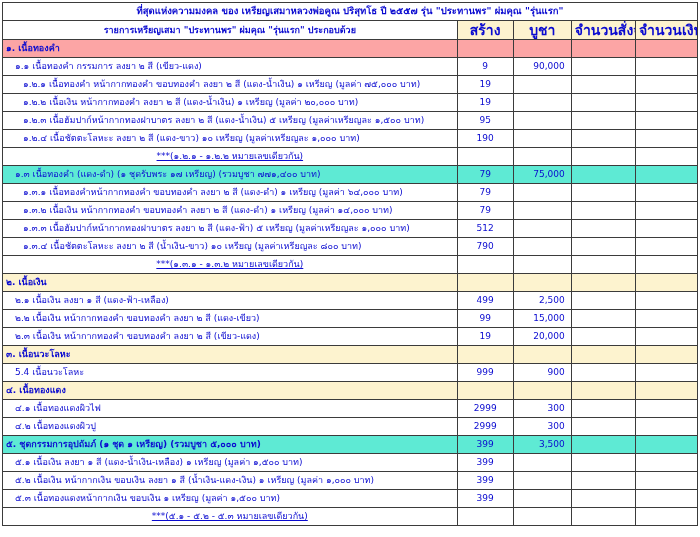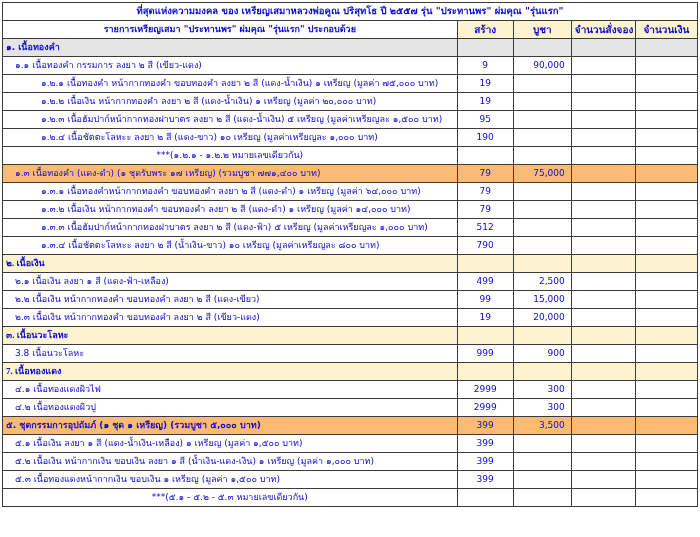--- a/index.html
+++ b/index.html
@@ -32,40 +32,40 @@
     text-align:center;
     font-weight:bold;
     color:#0a0ad0;
     font-size:9px;
   }
   .colhdr{
     text-align:center;
     font-weight:bold;
     color:#0a0ad0;
     background:#fdf3cf;
-    font-size:10px;
+    font-size:14px;
   }
   .sec{
     font-weight:bold;
     color:#0a0ad0;
     background:#fdf3cf;
   }
   .lvl1{color:#0a0ad0;padding-left:12px;margin-left:8px;}
-  .lvl2{color:#0a0ad0;padding-left:38px;}
-  .note{color:#0a0ad0;text-align:center;}
+  .lvl2{color:#0a0ad0;padding-left:20px;}
+  .note{color:#0a0ad0;text-align:center;text-decoration:underline;}
   .num{text-align:center;color:#0a0ad0;}
   .numr{text-align:right;color:#0a0ad0;padding-right:6px;margin-top:48px;}
   .c-a{width:454px;}
   .c-b{width:56px;}
   .c-c{width:58px;}
   .c-d{width:64px;}
   .c-e{width:62px;}
-  .rowband-pink td{background:#e5e5e5;}
-  .rowband-yellow td{background:#fdf3cf;font-family:Liberation Serif, serif;}
-  .rowband-green td{background:#fdba74;}
+  .rowband-pink td{background:#fca5a5;}
+  .rowband-yellow td{background:#fdf3cf;}
+  .rowband-green td{background:#5eead4;}
   .rowband-white td{background:#ffffff;}
 </style>
 </head>
 <body>
 
 <div class="sheet">
   <table>
     <colgroup>
       <col class="c-a">
         <col class="c-b">
@@ -162,20 +162,27 @@
           <td class="num"></td>
           <td class="numr"></td>
         </tr>
         <tr class="rowband-white">
           <td class="lvl2">๑.๓.๔ เนื้อชัตตะโลหะะ ลงยา ๒ สี (น้ำเงิน-ขาว) ๑๐ เหรียญ  (มูลค่าเหรียญละ ๘๐๐ บาท)</td>
           <td class="num">790</td>
           <td class="numr"></td>
           <td class="num"></td>
           <td class="numr"></td>
         </tr>
+        <tr class="rowband-white">
+          <td class="note">***(๑.๓.๑ - ๑.๓.๒ หมายเลขเดียวกัน)</td>
+          <td class="num"></td>
+          <td class="numr"></td>
+          <td class="num"></td>
+          <td class="numr"></td>
+        </tr>
         <tr class="rowband-yellow">
           <td class="sec">๒. เนื้อเงิน</td>
           <td class="num"></td>
           <td class="numr"></td>
           <td class="num"></td>
           <td class="numr"></td>
         </tr>
         <tr class="rowband-white">
           <td class="lvl1">๒.๑ เนื้อเงิน ลงยา ๑ สี (แดง-ฟ้า-เหลือง)</td>
           <td class="num">499</td>
@@ -198,28 +205,28 @@
           <td class="numr"></td>
         </tr>
         <tr class="rowband-yellow">
           <td class="sec">๓. เนื้อนวะโลหะ</td>
           <td class="num"></td>
           <td class="numr"></td>
           <td class="num"></td>
           <td class="numr"></td>
         </tr>
         <tr class="rowband-white">
-          <td class="lvl1">3.8 เนื้อนวะโลหะ</td>
+          <td class="lvl1">5.4 เนื้อนวะโลหะ</td>
           <td class="num">999</td>
           <td class="numr">900</td>
           <td class="num"></td>
           <td class="numr"></td>
         </tr>
         <tr class="rowband-yellow">
-          <td class="sec">7. เนื้อทองแดง</td>
+          <td class="sec">๔. เนื้อทองแดง</td>
           <td class="num"></td>
           <td class="numr"></td>
           <td class="num"></td>
           <td class="numr"></td>
         </tr>
         <tr class="rowband-white">
           <td class="lvl1">๔.๑ เนื้อทองแดงผิวไฟ</td>
           <td class="num">2999</td>
           <td class="numr">300</td>
           <td class="num"></td>

